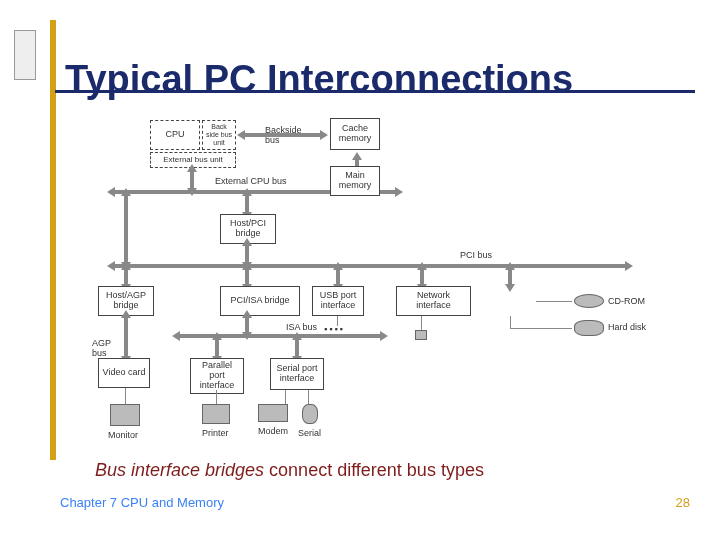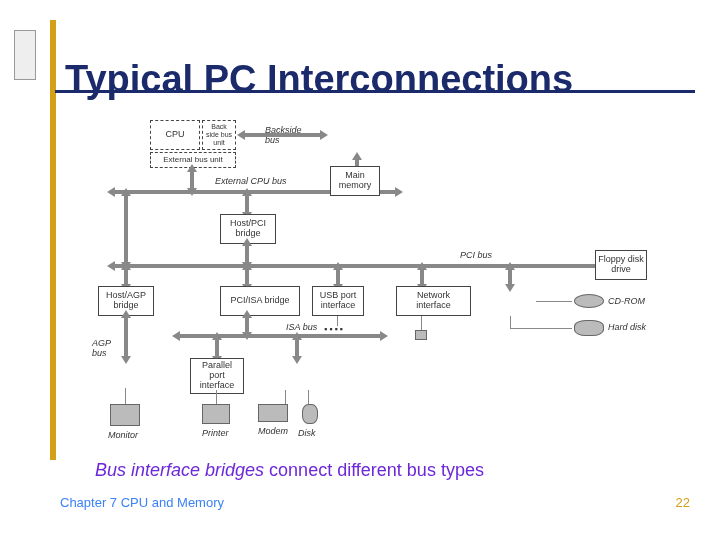--- a/index.html
+++ b/index.html
@@ -54,21 +54,20 @@
     display: flex;
     align-items: center;
     justify-content: center;
     line-height: 1.1;
     padding: 2px;
   }
   .lbl {
     position: absolute;
     font-size: 9px;
     color: #333;
-    font-style: italic;
   }
   .dbl-arrow {
     position: absolute;
     background: #888;
   }
   .dbl-arrow.h::before, .dbl-arrow.h::after {
     content: '';
     position: absolute;
     width: 0; height: 0;
     border-top: 5px solid transparent;
@@ -89,21 +88,21 @@
   .line-v { position: absolute; width: 1px; background: #888; }
   .dev {
     position: absolute;
     background: #bbb;
     border: 1px solid #666;
   }
   .caption {
     position: absolute;
     left: 95px; top: 460px;
     font-size: 18px;
-    color: #6d28d9;
+    color: #7f1d1d;
   }
   .caption i { font-style: italic; }
   .footer {
     position: absolute;
     left: 60px; top: 495px;
     font-size: 13px;
     color: #3b82f6;
   }
   .pageno {
     position: absolute;
@@ -119,20 +118,21 @@
 <div class="side-bar"></div>
 <div class="title">Typical PC Interconnections</div>
 <div class="under"></div>
 
 <div class="diagram">
 
   <div class="box" style="left:60px;top:10px;width:50px;height:30px;border-style:dashed">CPU</div>
   <div class="box" style="left:112px;top:10px;width:34px;height:30px;border-style:dashed;font-size:7px">Back side bus unit</div>
   <div class="lbl" style="left:175px;top:15px;width:50px">Backside bus</div>
   <div class="dbl-arrow h" style="left:155px;top:23px;width:75px;height:4px"></div>
+  <div class="box" style="left:240px;top:8px;width:50px;height:32px">Cache memory</div>
 
   <div class="box" style="left:60px;top:42px;width:86px;height:16px;border-style:dashed;font-size:8px">External bus unit</div>
   <div class="dbl-arrow v" style="left:100px;top:62px;width:4px;height:16px"></div>
 
   <div class="dbl-arrow h" style="left:25px;top:80px;width:280px;height:4px"></div>
   <div class="lbl" style="left:125px;top:66px">External CPU bus</div>
 
   <div class="dbl-arrow v" style="left:265px;top:50px;width:4px;height:28px"></div>
 
   <div class="box" style="left:240px;top:56px;width:50px;height:30px">Main memory</div>
@@ -154,21 +154,20 @@
 
   <div class="dbl-arrow v" style="left:246px;top:160px;width:4px;height:14px"></div>
   <div class="box" style="left:222px;top:176px;width:52px;height:30px">USB port interface</div>
 
   <div class="dbl-arrow v" style="left:330px;top:160px;width:4px;height:14px"></div>
   <div class="box" style="left:306px;top:176px;width:75px;height:30px">Network interface</div>
 
   <div class="dbl-arrow v" style="left:418px;top:160px;width:4px;height:14px"></div>
 
   <div class="line-h" style="left:446px;top:155px;width:58px"></div>
-  <div class="box" style="left:505px;top:140px;width:52px;height:30px">Floppy disk drive</div>
 
   <div class="line-h" style="left:446px;top:191px;width:36px"></div>
   <div class="dev" style="left:484px;top:184px;width:30px;height:14px;border-radius:50%"></div>
   <div class="lbl" style="left:518px;top:186px">CD-ROM</div>
 
   <div class="line-v" style="left:420px;top:206px;height:12px"></div>
   <div class="line-h" style="left:420px;top:218px;width:62px"></div>
   <div class="dev" style="left:484px;top:210px;width:30px;height:16px;border-radius:40%"></div>
   <div class="lbl" style="left:518px;top:212px">Hard disk</div>
 
@@ -178,42 +177,44 @@
   <div class="line-v" style="left:331px;top:206px;height:14px"></div>
   <div class="dev" style="left:325px;top:220px;width:12px;height:10px"></div>
 
   <div class="dbl-arrow v" style="left:34px;top:208px;width:4px;height:38px"></div>
   <div class="lbl" style="left:2px;top:228px;width:28px">AGP bus</div>
 
   <div class="dbl-arrow v" style="left:155px;top:208px;width:4px;height:14px"></div>
   <div class="dbl-arrow h" style="left:90px;top:224px;width:200px;height:4px"></div>
   <div class="lbl" style="left:196px;top:212px">ISA bus</div>
 
+  <div class="box" style="left:8px;top:248px;width:52px;height:30px">Video card</div>
 
   <div class="dbl-arrow v" style="left:125px;top:230px;width:4px;height:16px"></div>
   <div class="box" style="left:100px;top:248px;width:54px;height:36px">Parallel port interface</div>
 
   <div class="dbl-arrow v" style="left:205px;top:230px;width:4px;height:16px"></div>
+  <div class="box" style="left:180px;top:248px;width:54px;height:32px">Serial port interface</div>
 
   <div class="line-v" style="left:35px;top:278px;height:16px"></div>
   <div class="dev" style="left:20px;top:294px;width:30px;height:22px"></div>
   <div class="lbl" style="left:18px;top:320px">Monitor</div>
 
   <div class="line-v" style="left:126px;top:280px;height:14px"></div>
   <div class="dev" style="left:112px;top:294px;width:28px;height:20px"></div>
   <div class="lbl" style="left:112px;top:318px">Printer</div>
 
   <div class="line-v" style="left:195px;top:280px;height:14px"></div>
   <div class="dev" style="left:168px;top:294px;width:30px;height:18px"></div>
   <div class="lbl" style="left:168px;top:316px">Modem</div>
 
   <div class="line-v" style="left:218px;top:280px;height:14px"></div>
   <div class="dev" style="left:212px;top:294px;width:16px;height:20px;border-radius:40%"></div>
-  <div class="lbl" style="left:208px;top:318px">Disk</div>
+  <div class="lbl" style="left:208px;top:318px">Serial</div>
 
 </div>
 
 <div class="caption">
   <i>Bus interface bridges</i><span> connect different bus types</span>
 </div>
 
 <div class="footer">Chapter 7 CPU and Memory</div>
-<div class="pageno">22</div>
+<div class="pageno">28</div>
 
 </body></html>

